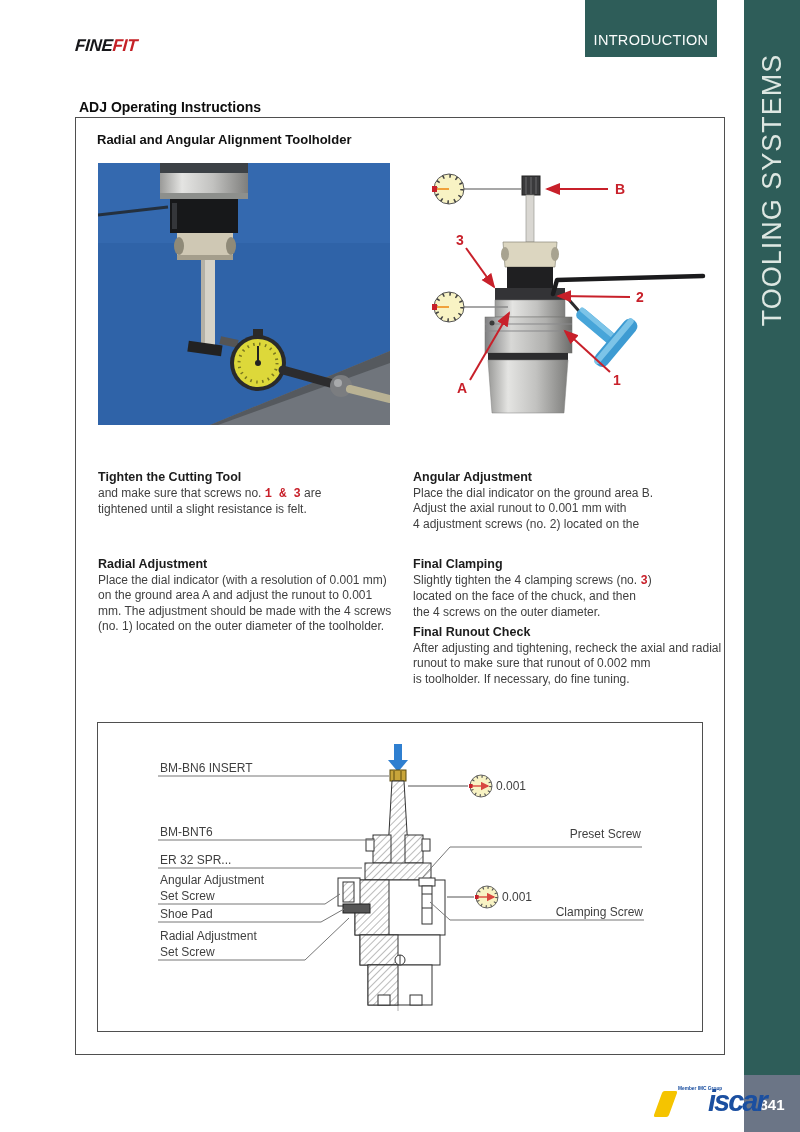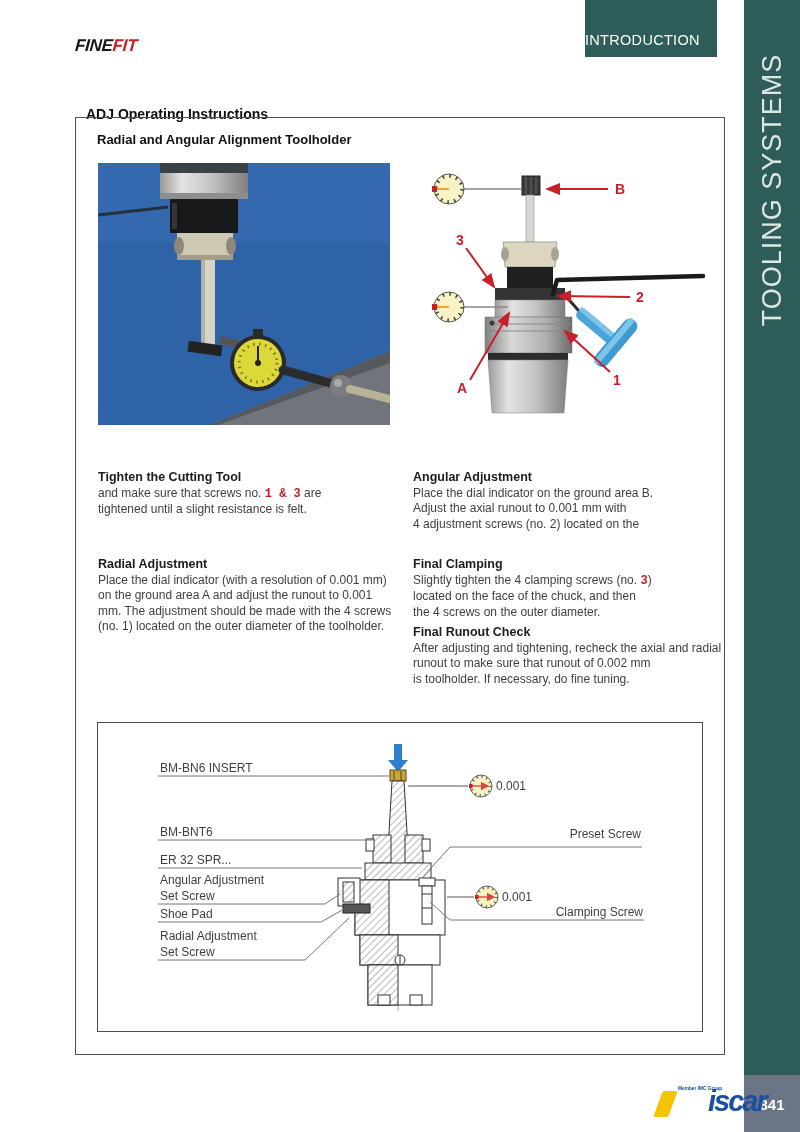--- a/index.html
+++ b/index.html
@@ -9,27 +9,27 @@
 
   
   .sidebar{left:744px;top:0;width:56px;height:1075px;background:#2e5d59;}
   .sidebar-text{left:622px;top:162px;width:300px;height:56px;line-height:56px;
       text-align:center;transform:rotate(-90deg);color:#dde7e2;font-size:27px;
       letter-spacing:1px;}
   .pagenum-box{left:744px;top:1075px;width:56px;height:58px;background:#6b7586;
       color:#fff;font-size:15px;font-weight:bold;display:flex;align-items:center;
       justify-content:center;}
   .intro-tab{left:585px;top:0;width:132px;height:57px;background:#2e5d59;color:#fbfdfc;
-      font-size:14.5px;display:flex;align-items:flex-end;
+      font-size:14.5px;display:flex;align-items:flex-end;justify-content:center;
       padding-bottom:9px;box-sizing:border-box;letter-spacing:.3px;}
   .brand{left:75px;top:36px;font-size:17px;font-weight:800;font-style:italic;
       letter-spacing:-.3px;transform:skewX(-4deg);}
   .brand .fine{color:#17171a;}
   .brand .fit{color:#c52127;}
-  .page-title{left:75px;top:95px;font-size:14px;font-weight:bold;color:#0d0d0d;margin:11px;}
+  .page-title{left:75px;top:95px;font-size:14px;font-weight:bold;color:#0d0d0d;margin:4px;}
 
   .outer-box{left:75px;top:117px;width:648px;height:936px;border:1px solid #4f4f4f;}
   .panel-heading{left:97px;top:132px;font-size:13px;font-weight:bold;color:#111;}
 
   
   .sec{width:320px;font-size:12px;line-height:15.2px;}
   .sec h3{margin:0 0 1px 0;font-size:12.5px;color:#1c1c1c;}
   .sec-tighten{left:98px;top:470px;}
   .sec-radial{left:98px;top:557px;}
   .sec-angular{left:413px;top:470px;}

